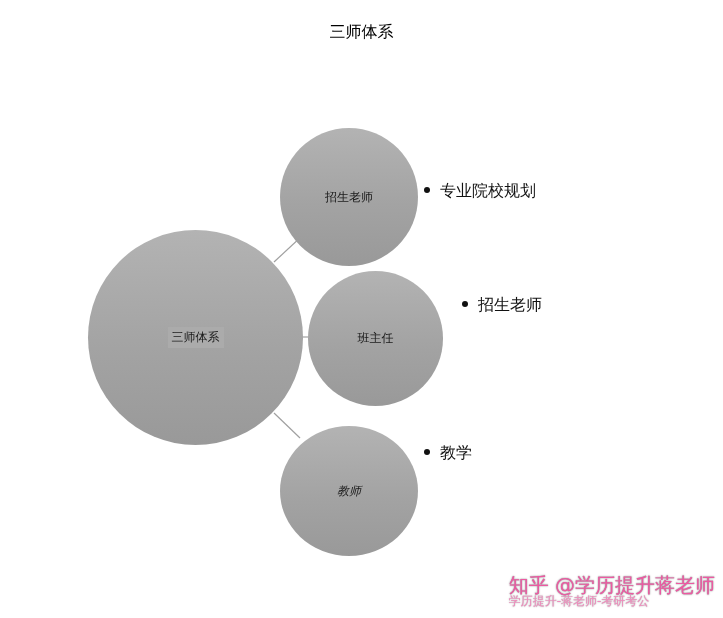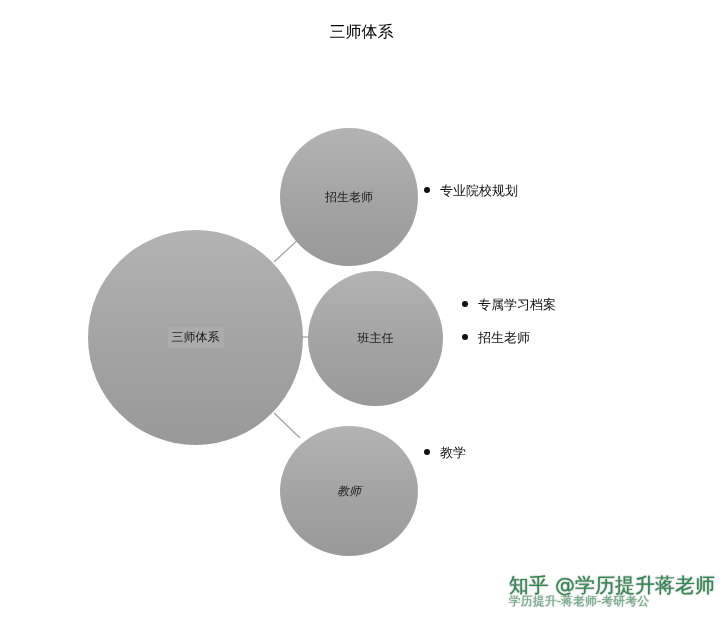--- a/index.html
+++ b/index.html
@@ -6,25 +6,25 @@
     body { width: 723px; height: 618px; position: relative; overflow: hidden;
            font-family: "DejaVu Sans", "Liberation Sans", sans-serif; color: #111; }
     .title { position: absolute; left: 0; width: 723px; top: 22px; text-align: center;
              font-family: "DejaVu Serif", "Liberation Serif", serif; font-size: 16px; color: #000; }
     svg.connectors { position: absolute; left: 0; top: 0; }
     .circle { position: absolute; border-radius: 50%;
               background: linear-gradient(180deg, #b3b3b3 0%, #a3a3a3 55%, #999999 100%);
               display: flex; align-items: center; justify-content: center; }
     .circle .label { font-size: 12px; color: #1a1a1a; white-space: nowrap; }
     .circle.main .label { background: #ababab; padding: 2px 4px; }
-    .bullets { position: absolute; list-style: none; margin: 0; padding: 0; font-size: 13px; color: #111; }
+    .bullets { position: absolute; list-style: none; margin: 0; padding: 0; font-size: 16px; color: #111; }
     .bullets li { line-height: 33px; white-space: nowrap; }
     .bullets li .dot { display: inline-block; width: 6px; height: 6px; border-radius: 50%;
                        background: #111; vertical-align: middle; margin-right: 10px; position: relative; top: -2px; }
-    .watermark { position: absolute; right: 8px; bottom: 8px; font-size: 20px; color: #15803d;
+    .watermark { position: absolute; right: 8px; bottom: 8px; font-size: 20px; color: #ec4899;
                  text-shadow: 0 0 2px #999, 0 0 1px #777; opacity: 0.9; white-space: nowrap; }
     .watermark .sub { display: block; font-size: 12px; margin-top: -6px; opacity: 0.7; }
   </style>
 </head>
 <body>
 
 <div class="title">三师体系</div>
 
 <svg class="connectors" width="723" height="618">
   <line x1="274" y1="262" x2="302" y2="236" stroke="#a0a0a0" stroke-width="1.2"></line>
@@ -40,21 +40,20 @@
   <span class="label">招生老师</span>
 </div>
 <ul class="bullets" style="left:424px; top:174px;">
   <li><span class="dot"></span><span>专业院校规划</span></li>
 </ul>
 
 <div class="circle" style="left:308px; top:271px; width:135px; height:135px;">
   <span class="label">班主任</span>
 </div>
 <ul class="bullets" style="left:462px; top:288px;">
-  <li><span class="dot"></span><span>专属学习档案</span></li>
   <li><span class="dot"></span><span>招生老师</span></li>
 </ul>
 
 <div class="circle" style="left:280px; top:426px; width:138px; height:130px;font-style:italic;">
   <span class="label">教师</span>
 </div>
 <ul class="bullets" style="left:424px; top:436px;">
   <li><span class="dot"></span><span>教学</span></li>
 </ul>
 

